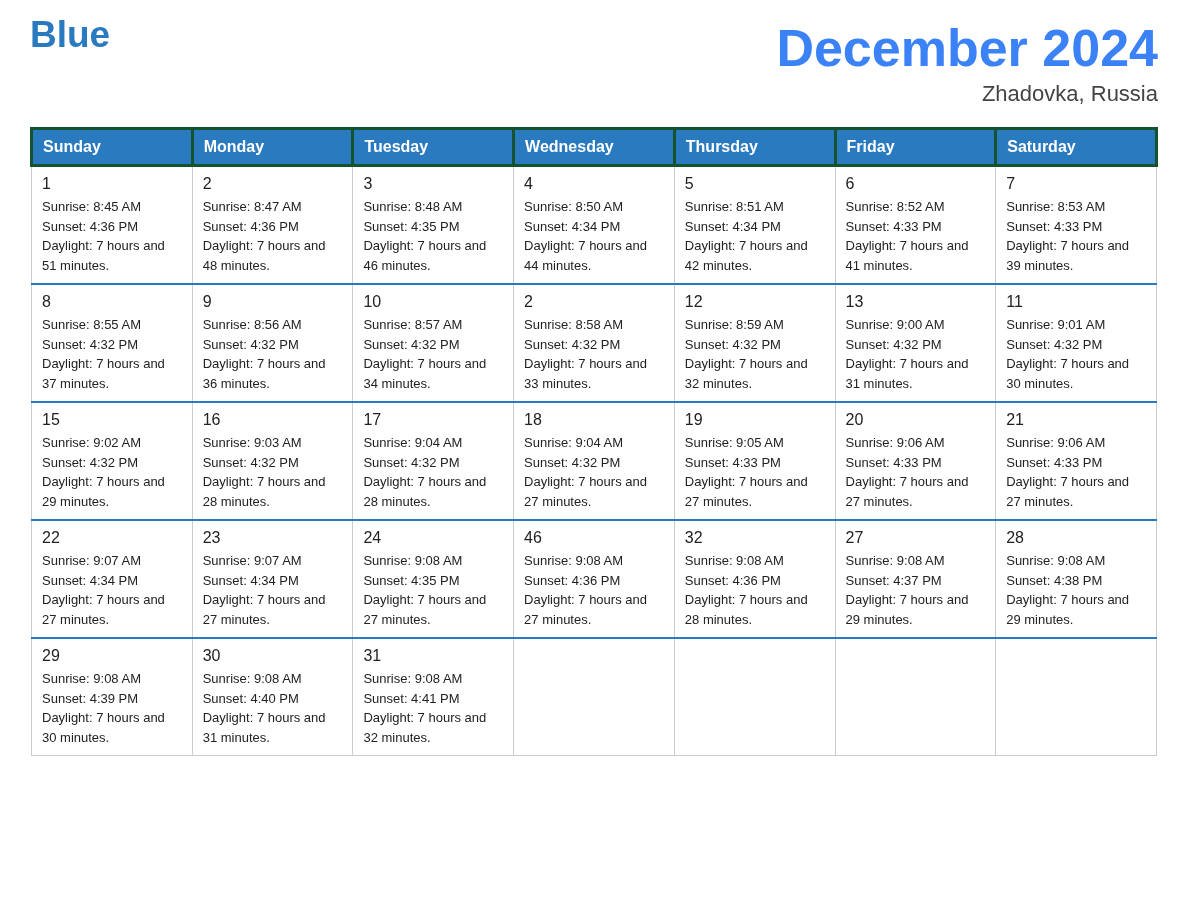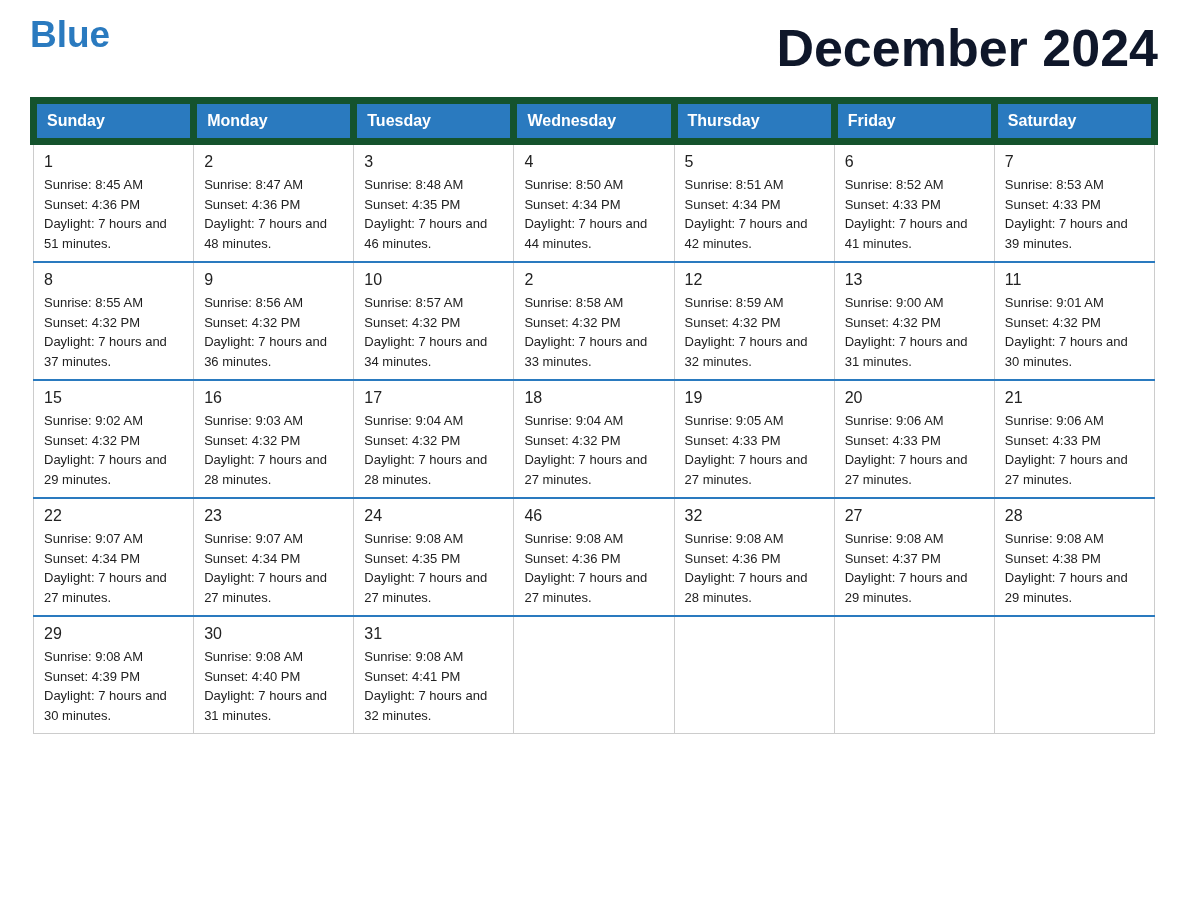--- a/index.html
+++ b/index.html
@@ -24,41 +24,41 @@
       font-size: 28px;
       font-weight: bold;
       color: #333;
     }
     .title-block {
       text-align: right;
     }
     .month-title {
       font-size: 52px;
       font-weight: bold;
-      color: #0f172a;
+      color: #3b82f6;
       line-height: 1.1;
     }
     .location {
       font-size: 22px;
       color: #444;
       margin-top: 4px;
     }
     table {
       width: 100%;
       border-collapse: collapse;
       table-layout: fixed;
     }
     thead tr th {
       background-color: #2a7abf;
       color: #fff;
       font-size: 16px;
       font-weight: bold;
       padding: 8px 10px;
       text-align: left;
-      border: 7px solid #14532d;
+      border: 3px solid #14532d;
     }
     tbody tr td {
       vertical-align: top;
       padding: 8px 10px;
       border: 1px solid #ccc;
       font-size: 13px;
       color: #222;
       height: 110px;
     }
     tbody tr {
@@ -82,20 +82,21 @@
 <body>
 
 <div class="header">
   <div class="logo">
     <div>
       <span class="logo-text" style="color:#2a7abf;font-size:37px;font-weight:bold;display:block;margin-top:-6px;">Blue</span>
     </div>
   </div>
   <div class="title-block">
     <div class="month-title">December 2024</div>
+    <div class="location">Zhadovka, Russia</div>
   </div>
 </div>
 
 <table>
   <thead>
     <tr>
       <th>Sunday</th>
       <th>Monday</th>
       <th>Tuesday</th>
       <th>Wednesday</th>

